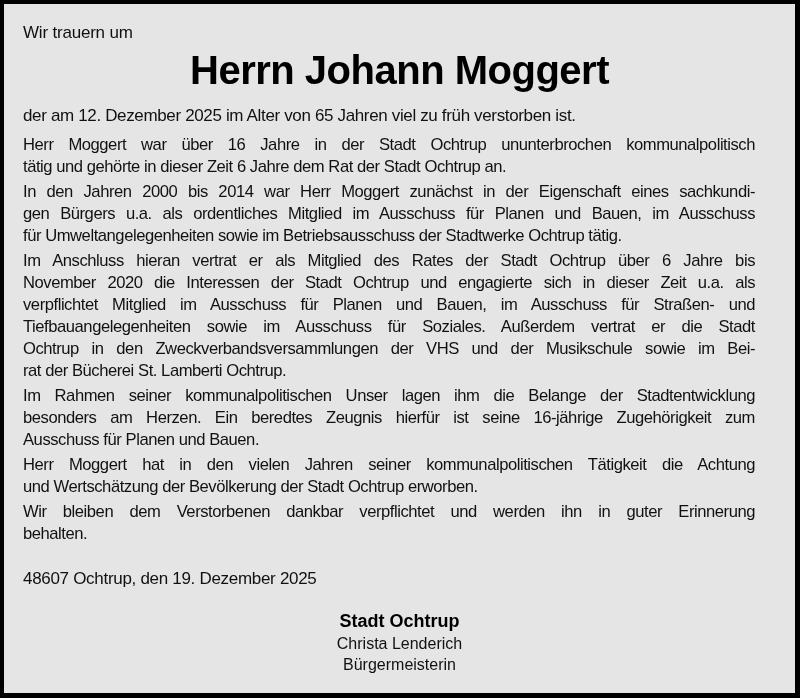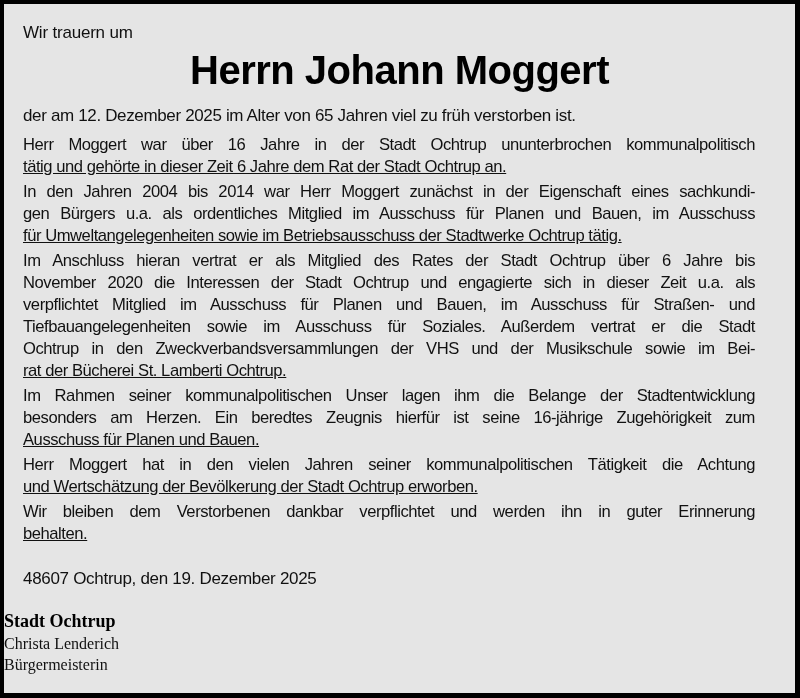--- a/index.html
+++ b/index.html
@@ -65,36 +65,34 @@
       text-align-last: left;
     }
     .para .ln {
       display: block;
       text-align: justify;
       text-align-last: justify;
       white-space: nowrap;
     }
     .para .ln.last {
       text-align-last: left;
-      text-decoration: underline;
     }
     .place-date {
       position: absolute;
       left: 19px;
       top: 565px;
       font-size: 17px;
       letter-spacing: -0.3px;
     }
     .signature {
       position: absolute;
       left: 0;
       right: 0;
       top: 606px;
-      text-align: left;
-      font-family: Liberation Serif, serif;
+      text-align: center;
     }
     .sig-org {
       font-size: 18px;
       font-weight: bold;
       line-height: 23px;
       color: #000;
     }
     .sig-name, .sig-role {
       font-size: 16px;
       line-height: 21px;
@@ -107,21 +105,21 @@
   <div class="intro">Wir trauern um</div>
   <div class="name">Herrn Johann Moggert</div>
   <div class="subline">der am 12. Dezember 2025 im Alter von 65 Jahren viel zu früh verstorben ist.</div>
 
   <div class="body-text">
     <div class="para">
       <span class="ln">Herr Moggert war über 16 Jahre in der Stadt Ochtrup ununterbrochen kommunalpolitisch</span>
       <span class="ln last">tätig und gehörte in dieser Zeit 6 Jahre dem Rat der Stadt Ochtrup an.</span>
     </div>
     <div class="para">
-      <span class="ln">In den Jahren 2004 bis 2014 war Herr Moggert zunächst in der Eigenschaft eines sachkundi-</span>
+      <span class="ln">In den Jahren 2000 bis 2014 war Herr Moggert zunächst in der Eigenschaft eines sachkundi-</span>
       <span class="ln">gen Bürgers u.a. als ordentliches Mitglied im Ausschuss für Planen und Bauen, im Ausschuss</span>
       <span class="ln last">für Umweltangelegenheiten sowie im Betriebsausschuss der Stadtwerke Ochtrup tätig.</span>
     </div>
     <div class="para">
       <span class="ln">Im Anschluss hieran vertrat er als Mitglied des Rates der Stadt Ochtrup über 6 Jahre bis</span>
       <span class="ln">November 2020 die Interessen der Stadt Ochtrup und engagierte sich in dieser Zeit u.a. als</span>
       <span class="ln">verpflichtet Mitglied im Ausschuss für Planen und Bauen, im Ausschuss für Straßen- und</span>
       <span class="ln">Tiefbauangelegenheiten sowie im Ausschuss für Soziales. Außerdem vertrat er die Stadt</span>
       <span class="ln">Ochtrup in den Zweckverbandsversammlungen der VHS und der Musikschule sowie im Bei-</span>
       <span class="ln last">rat der Bücherei St. Lamberti Ochtrup.</span>

